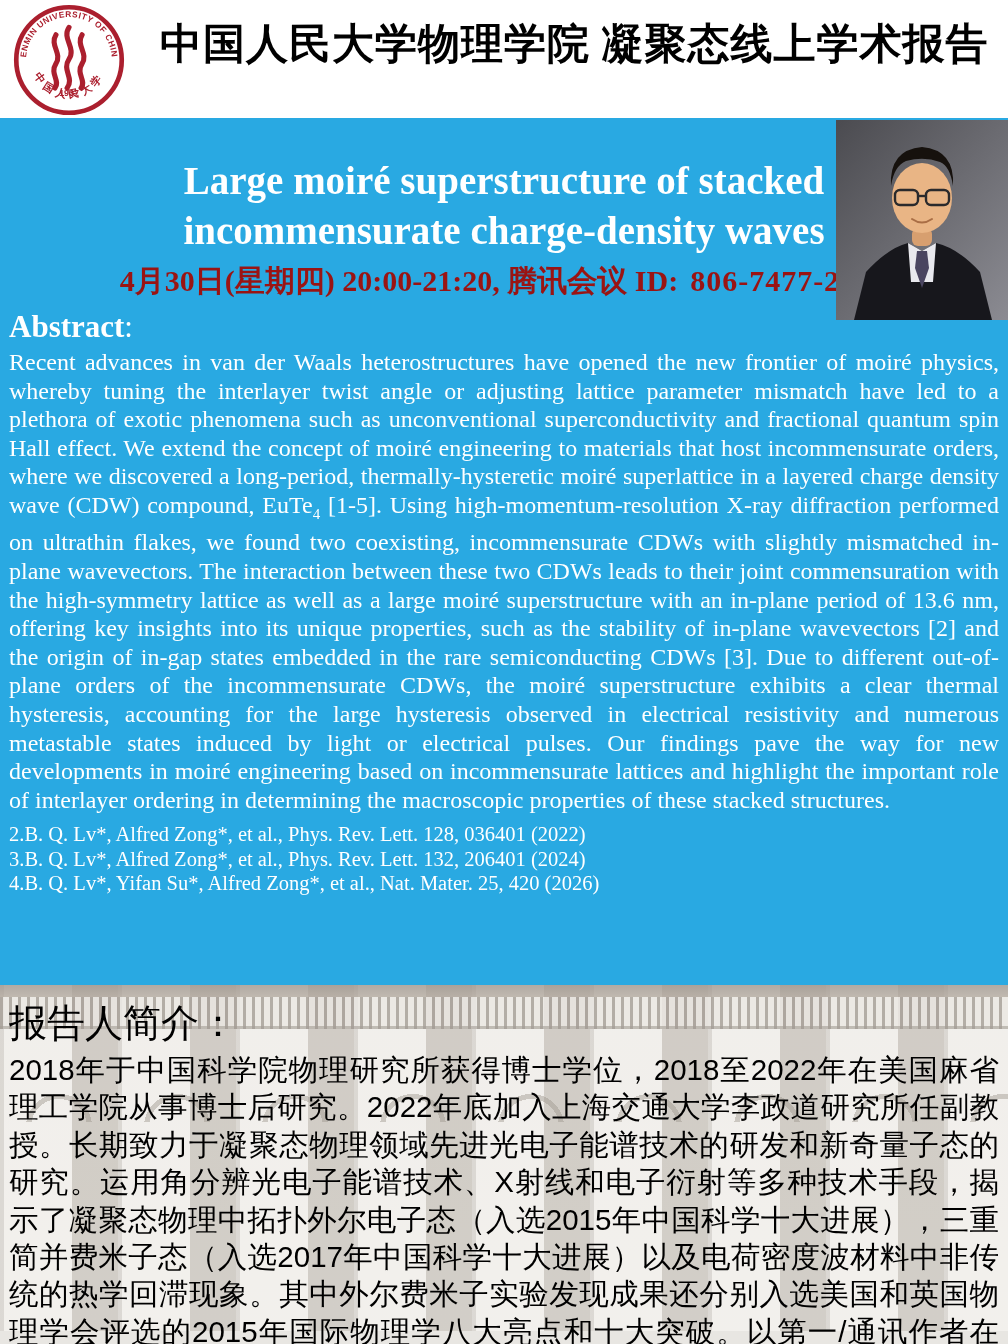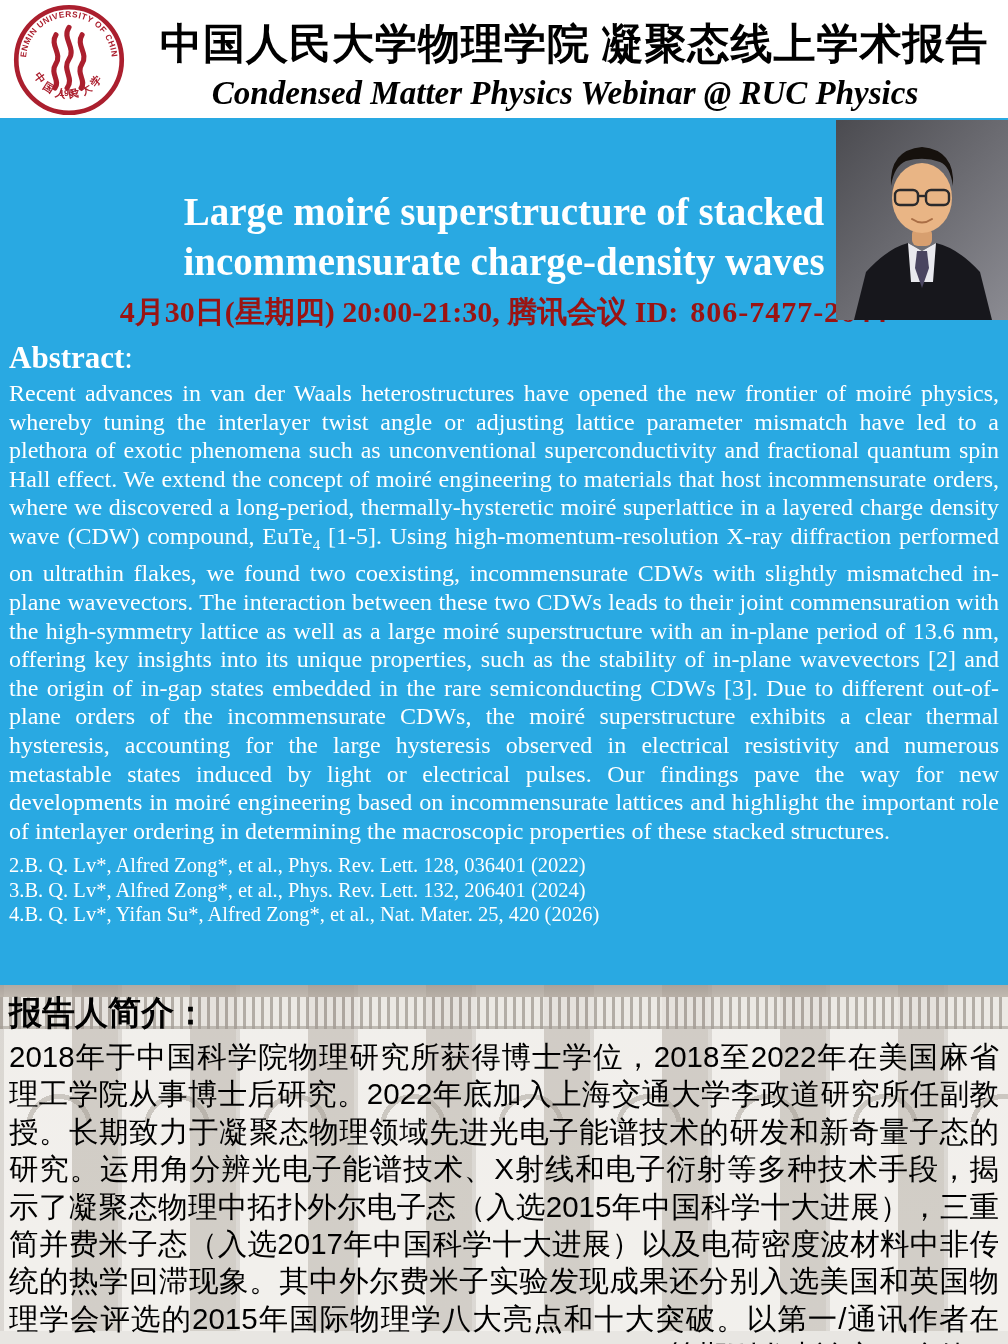--- a/index.html
+++ b/index.html
@@ -10,21 +10,21 @@
   .topbar { position:absolute; top:0; left:0; width:1008px; height:118px; background:#ffffff; }
   .logo { position:absolute; left:13px; top:4px; width:112px; height:112px; }
   .titles { position:absolute; left:160px; top:0; width:810px; height:90px; text-align:center; }
   .title-cn { margin-top:16px; font-size:42px; font-weight:900; color:#000;
               font-family:"Liberation Serif","DejaVu Serif",serif; letter-spacing:1px; white-space:nowrap; }
   .title-en { margin-top:3px; font-size:33px; font-weight:700; font-style:italic; color:#000; white-space:nowrap; }
 
   
   .blue { position:absolute; top:118px; left:0; width:1008px; height:867px; background:#29a9e2; color:#fff; overflow:hidden; }
   .photo { position:absolute; top:2px; right:0; width:172px; height:200px; display:block; }
-  .sem-title { padding-top:69px; width:844px; margin:0 auto; text-align:center;
+  .sem-title { padding-top:38px; width:844px; margin:0 auto; text-align:center;
                font-size:39px; font-weight:700; line-height:50px; }
   .speaker { width:844px; margin:10px auto 0; text-align:center; font-size:34px; font-weight:600;
              font-family:"Liberation Serif","DejaVu Serif",serif; }
   .when { width:930px; margin:5px auto 0; text-align:center; font-size:30px; color:#9a1413; font-weight:600; white-space:nowrap; }
   .when .meeting-id { font-weight:700; margin-left:12px; letter-spacing:1px; }
   .abs-head { margin:7px 9px 0; font-size:31px; }
   .abs-head b { font-weight:700; }
   .abs-body { margin:3px 9px 8px; width:990px; font-size:24px; line-height:28.6px; text-align:justify; }
   .abs-body sub { font-size:15px; }
   .refs { margin:5px 9px 0; font-size:20.5px; line-height:24.6px; }
@@ -41,21 +41,21 @@
                  background:linear-gradient(#5a4c3f,#7c6c5b); opacity:.75; }
   .bio-balustrade { position:absolute; top:12px; left:0; width:100%; height:32px;
                     background:repeating-linear-gradient(90deg, rgba(104,92,79,0.8) 0 3px, rgba(221,216,208,0.8) 3px 9px);
                     border-bottom:3px solid rgba(104,92,79,0.6); }
   .bio-arches { position:absolute; top:47px; left:0; width:100%; height:90px;
                 background-image:radial-gradient(circle 38px at 59px 95px, rgba(0,0,0,0) 0 28px, rgba(92,80,66,0.45) 28px 33px, rgba(0,0,0,0) 33px);
                 background-size:118px 100px; background-repeat:repeat-x; }
   .bio-veil { position:absolute; inset:0; background:rgba(255,255,255,0.40); }
   .bio-bottom-strip { position:absolute; bottom:0; left:0; width:100%; height:13px; background:#e8e6e2; }
   .bio-content { position:relative; padding:6px 9px 0 9px; }
-  .bio-head { font-size:33px; font-weight:700; }
+  .bio-head { font-size:38px; font-weight:400;margin-top:7px; }
   .bio-text { margin-top:2px; width:990px; font-size:29.5px; line-height:37.4px; text-align:justify; font-weight:500; }
 </style>
 </head>
 <body>
 
 <div class="poster">
 
   <header class="topbar">
     <svg class="logo" viewBox="0 0 120 120">
       <circle cx="60" cy="60" r="56.5" fill="#ffffff" stroke="#ab1f2e" stroke-width="5"></circle>
@@ -71,21 +71,20 @@
         <path d="M60 25 C52 37 68 47 60 59 C52 71 66 79 58 90"></path>
         <path d="M74 33 C67 44 81 53 74 64 C67 75 79 82 73 90"></path>
       </g>
       <text x="60" y="99" text-anchor="middle" font-size="9.5" font-weight="bold" fill="#ab1f2e" font-family="Liberation Sans, sans-serif">1937</text>
       <text font-size="11.5" font-weight="bold" fill="#ab1f2e" letter-spacing="4" font-family="Liberation Serif, serif">
         <textPath href="#arcBottom" startOffset="50%" text-anchor="middle">中国人民大学</textPath>
       </text>
     </svg>
     <div class="titles">
       <div class="title-cn">中国人民大学物理学院 凝聚态线上学术报告</div>
-      <div class="title-en">Condensed Matter Physics Webinar @ RUC Physics</div>
     </div>
   </header>
 
   <section class="blue">
 
     <svg class="photo" viewBox="0 0 172 200">
       <defs>
         <linearGradient id="pg" x1="0" y1="0" x2="1" y2="1">
           <stop offset="0" stop-color="#4b4b50"></stop>
           <stop offset="1" stop-color="#8b8b92"></stop>
@@ -107,21 +106,21 @@
       <path d="M76 99 Q86 106 96 99" stroke="#a96e45" stroke-width="2" fill="none" stroke-linecap="round"></path>
     </svg>
 
     <div class="sem-title">
       <div>Large moiré superstructure of stacked</div>
       <div>incommensurate charge-density waves</div>
     </div>
 
 
     <div class="when">
-      <span>4月30日(星期四) 20:00-21:30, 腾讯会议 ID:</span><span class="meeting-id">806-7477-2644</span>
+      <span>4月30日(星期四) 20:00-21:20, 腾讯会议 ID:</span><span class="meeting-id">806-7477-2644</span>
     </div>
 
     <div class="abs-head"><b>Abstract</b><span>:</span></div>
 
     <p class="abs-body"><span>Recent advances in van der Waals heterostructures have opened the new frontier of moiré physics, whereby tuning the interlayer twist angle or adjusting lattice parameter mismatch have led to a plethora of exotic phenomena such as unconventional superconductivity and fractional quantum spin Hall effect. We extend the concept of moiré engineering to materials that host incommensurate orders, where we discovered a long-period, thermally-hysteretic moiré superlattice in a layered charge density wave (CDW) compound, EuTe</span><sub>4</sub><span> [1-5]. Using high-momentum-resolution X-ray diffraction performed on ultrathin flakes, we found two coexisting, incommensurate CDWs with slightly mismatched in-plane wavevectors. The interaction between these two CDWs leads to their joint commensuration with the high-symmetry lattice as well as a large moiré superstructure with an in-plane period of 13.6 nm, offering key insights into its unique properties, such as the stability of in-plane wavevectors [2] and the origin of in-gap states embedded in the rare semiconducting CDWs [3]. Due to different out-of-plane orders of the incommensurate CDWs, the moiré superstructure exhibits a clear thermal hysteresis, accounting for the large hysteresis observed in electrical resistivity and numerous metastable states induced by light or electrical pulses. Our findings pave the way for new developments in moiré engineering based on incommensurate lattices and highlight the important role of interlayer ordering in determining the macroscopic properties of these stacked structures.</span></p>
 
     <div class="refs">
       <div>2.B. Q. Lv*, Alfred Zong*, et al., Phys. Rev. Lett. 128, 036401 (2022)</div>
       <div>3.B. Q. Lv*, Alfred Zong*, et al., Phys. Rev. Lett. 132, 206401 (2024)</div>
       <div>4.B. Q. Lv*, Yifan Su*, Alfred Zong*, et al., Nat. Mater. 25, 420 (2026)</div>

